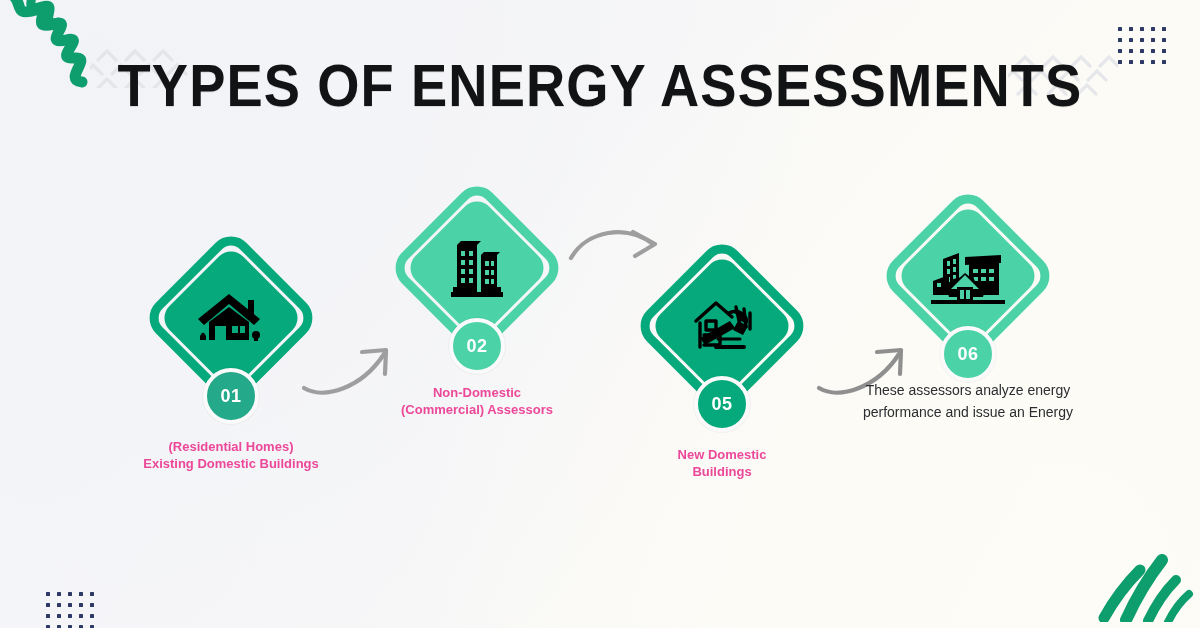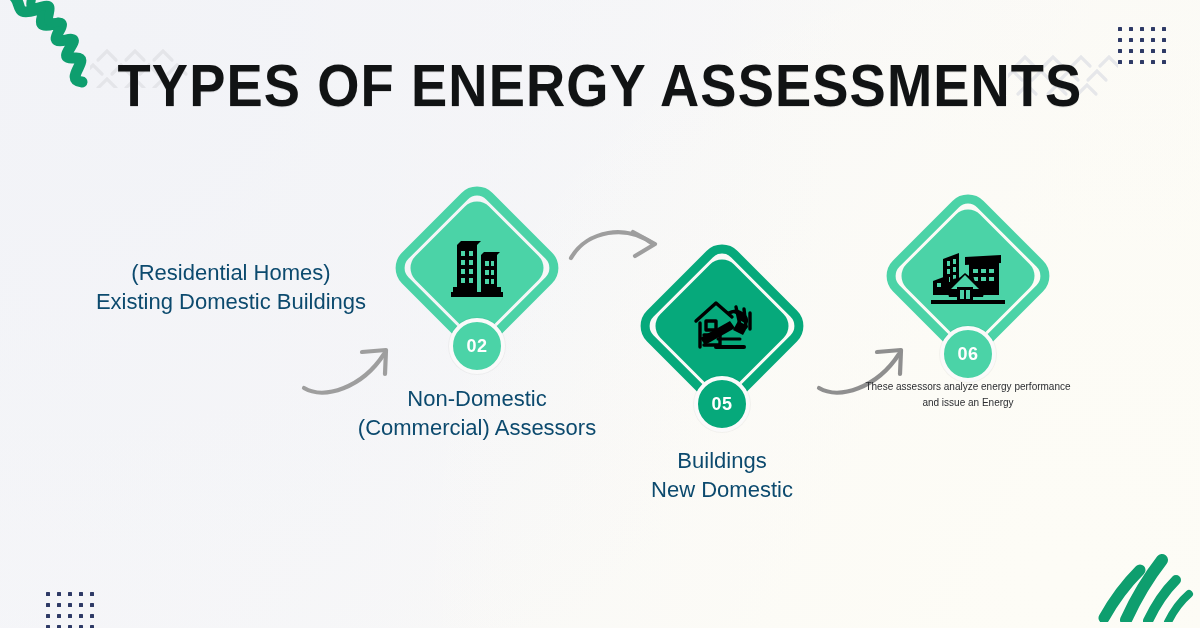--- a/index.html
+++ b/index.html
@@ -66,25 +66,25 @@
     width:56px; height:56px; border-radius:50%;
     background:var(--badge);
     border:4px solid #fafafa;
     box-shadow:0 0 0 1px rgba(0,0,0,.04);
     display:flex; align-items:center; justify-content:center;
     color:#fff; font-size:18px; font-weight:700; letter-spacing:.5px;
   }
 
   .step-title {
     margin-top:30px; text-align:center;
-    font-size:22px; font-weight:400; color:#0c4a6e; line-height:1.32;
+    font-size:13px; font-weight:700; color:#ec4899; line-height:1.32;
   }
   .step-desc {
     margin-top:13px; text-align:center;
-    font-size:10px; color:#2b2d31; line-height:1.58;
+    font-size:14px; color:#2b2d31; line-height:1.58;
     padding:0 22px;
   }
 
   
   #step-1 { left:81px;  top:228px; }
   #step-2 { left:327px; top:178px; }
   #step-3 { left:572px; top:236px; }
   #step-4 { left:818px; top:186px; }
 
   #step-2 .step-title, #step-4 .step-title { margin-top:26px; }
@@ -210,20 +210,38 @@
   </div>
 
   <div class="arrow" id="arrow-3">
     <svg width="104" height="58" viewBox="0 0 104 58" fill="none">
       <path d="M4 50 C24 62 62 50 84 16" stroke="#8f8f8f" stroke-width="4.2" stroke-linecap="round"></path>
       <path d="M62 14 L86 12 L85 36" stroke="#8f8f8f" stroke-width="4.2" stroke-linecap="round" stroke-linejoin="round"></path>
     </svg>
   </div>
 
   <div class="step" id="step-1" style="--accent:#06A97B; --badge:#24A98B;">
+    <div class="diamond-wrap">
+      <div class="diamond-outer"></div>
+      <div class="diamond-inner"></div>
+      <div class="icon-slot">
+        <svg width="70" height="60" viewBox="0 0 70 60" fill="#000">
+          <path d="M33 6 L2 31 L8 37 L33 16 L58 37 L64 31 Z"></path>
+          <rect x="52" y="12" width="6" height="14"></rect>
+          <path d="M13 34 L13 52 L53 52 L53 34 L33 19 Z"></path>
+          <rect x="19" y="38" width="11" height="14" fill="#06A97B"></rect>
+          <rect x="36" y="38" width="6" height="7" fill="#06A97B"></rect>
+          <rect x="44" y="38" width="5" height="7" fill="#06A97B"></rect>
+          <path d="M4 48 q3 -7 6 0 l0 4 -6 0 Z"></path>
+          <circle cx="60" cy="47" r="4"></circle>
+            <rect x="58" y="49" width="4" height="4"></rect>
+        </svg>
+      </div>
+      <div class="badge">01</div>
+    </div>
     <div class="step-title">
       <div>(Residential Homes)</div>
       <div>Existing Domestic Buildings</div>
     </div>
   </div>
 
   <div class="step" id="step-2" style="--accent:#4BD3A7; --badge:#4BD3A7;">
     <div class="diamond-wrap">
       <div class="diamond-outer"></div>
       <div class="diamond-inner"></div>
@@ -276,22 +294,22 @@
             <path d="M39 17 q10 -6 18 2 q5 5 2 10 l-8 -4 q1 -4 -3 -6 q-4 -2 -7 2 Z"></path>
             <path d="M50 26 l10 5 -5 9 -10 -5 Z"></path>
             <path d="M47 33 L17 50 l-5 -7 L42 26 Z"></path>
           </g>
           <path d="M30 44 L52 44" stroke-width="3"></path>
         </svg>
       </div>
       <div class="badge">05</div>
     </div>
     <div class="step-title">
+      <div>New Domestic</div>
       <div>Buildings</div>
-      <div>New Domestic</div>
     </div>
   </div>
 
   <div class="step" id="step-4" style="--accent:#4BD3A7; --badge:#4BD3A7;">
     <div class="diamond-wrap">
       <div class="diamond-outer"></div>
       <div class="diamond-inner"></div>
       <div class="icon-slot">
         <svg width="78" height="62" viewBox="0 0 78 62" fill="#000">
           <path d="M14 14 L30 8 L30 48 L14 48 Z"></path>

